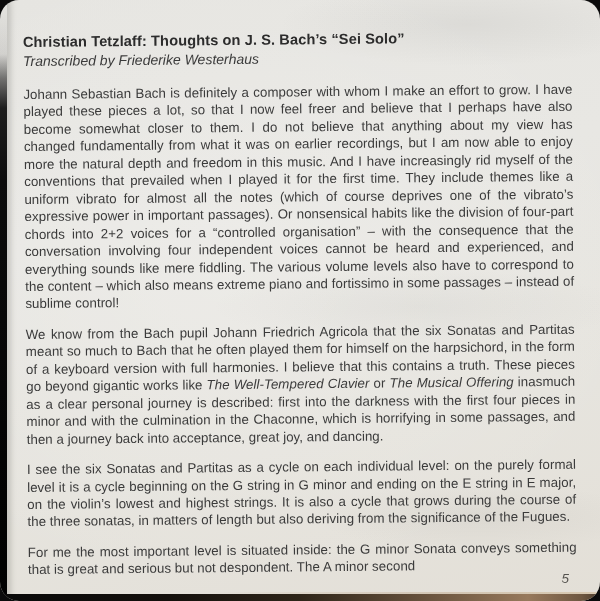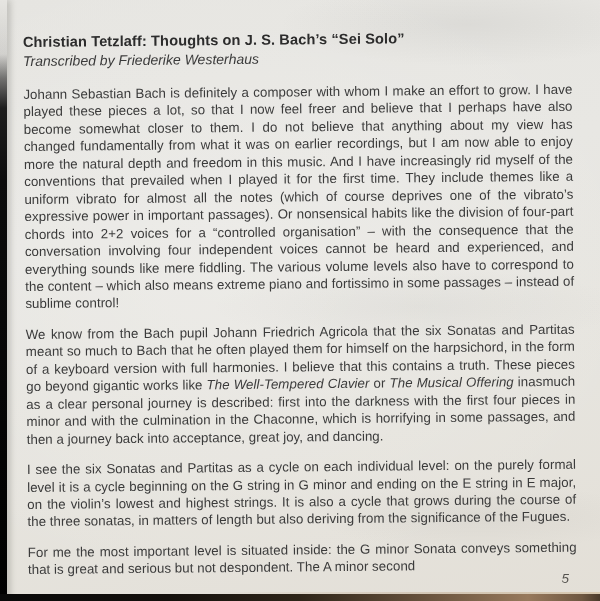--- a/index.html
+++ b/index.html
@@ -12,20 +12,21 @@
     font-family: "Liberation Sans", "DejaVu Sans", sans-serif;
   }
   .photo {
     position: relative;
     width: 600px;
     height: 601px;
     overflow: hidden;
     background:
       radial-gradient(120% 90% at 38% 45%, rgba(255,255,255,0.20), rgba(255,255,255,0) 60%),
       linear-gradient(168deg, #e6e5e1 0%, #e8e7e3 35%, #e6e4de 70%, #e3dfd7 100%);
+    border-radius: 19px;
   }
   
   .ghosting {
     position: absolute;
     inset: 0;
     background:
       radial-gradient(45% 10% at 78% 4%, rgba(120,120,118,0.10), rgba(0,0,0,0) 70%),
       radial-gradient(50% 9% at 70% 51%, rgba(120,120,118,0.07), rgba(0,0,0,0) 70%),
       radial-gradient(40% 8% at 80% 86%, rgba(120,118,112,0.08), rgba(0,0,0,0) 70%);
     pointer-events: none;

